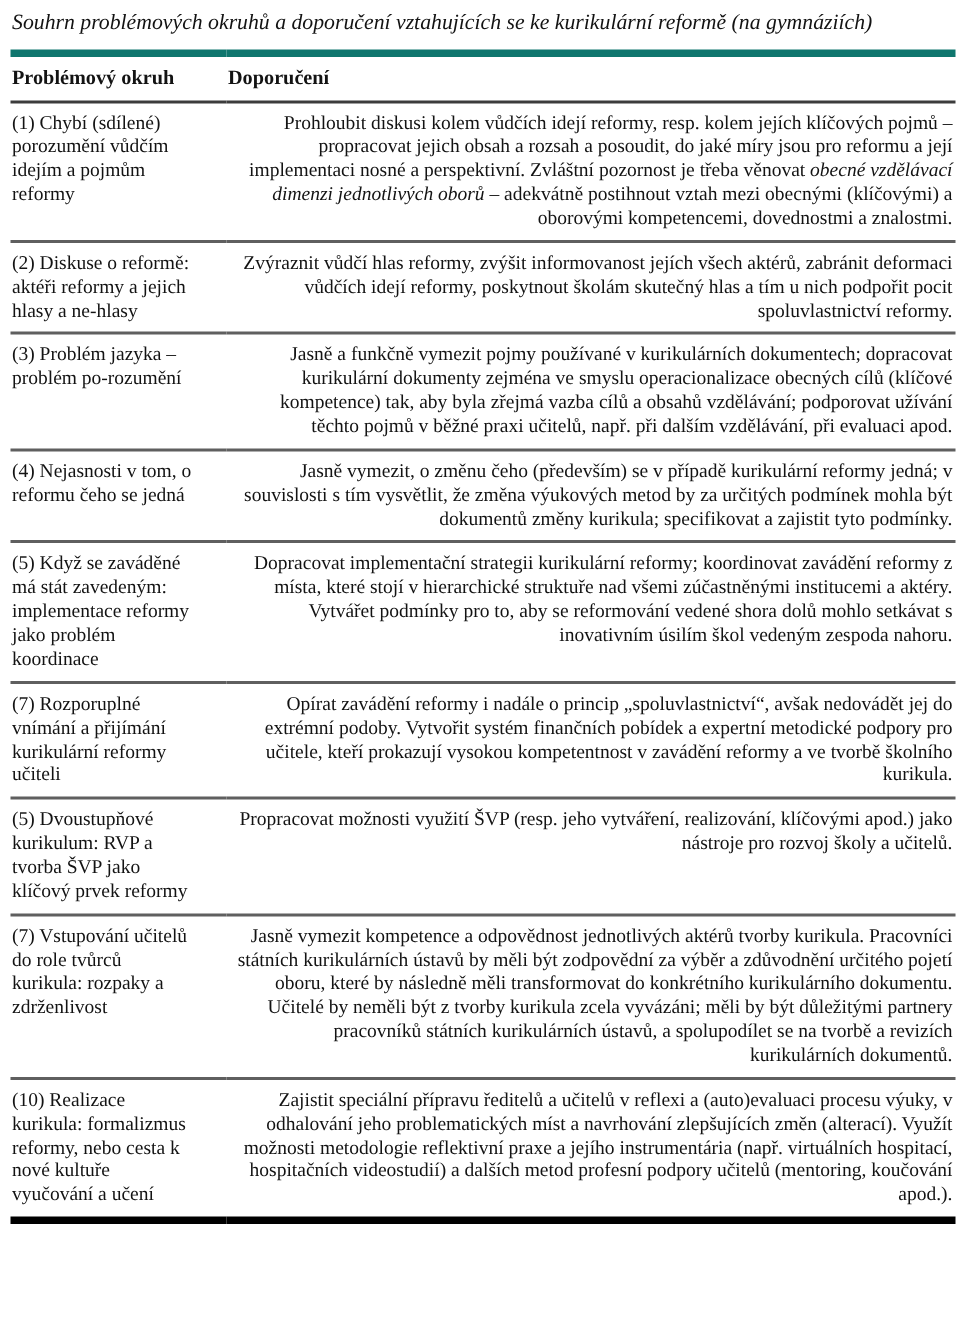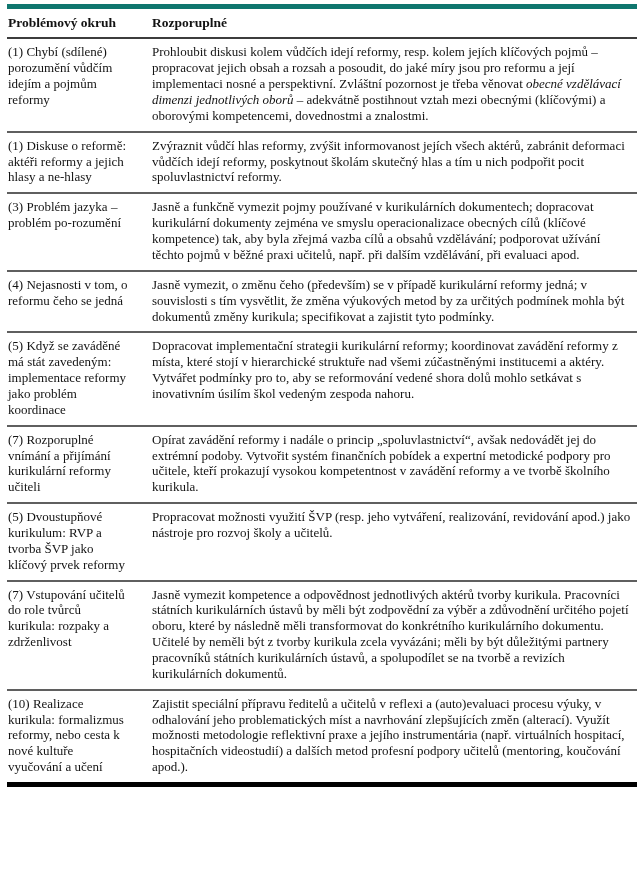--- a/index.html
+++ b/index.html
@@ -44,68 +44,69 @@
     border-bottom: 2px solid #3c3c3c;
     vertical-align: top;
   }
   td {
     vertical-align: top;
     padding: 5px 0 7px 1px;
     border-bottom: 2px solid #5f5f5f;
   }
   tr.last td { border-bottom: none; }
   td.okruh { padding-right: 22px; margin-top: 20px; }
-  td.dop   { padding-right: 2px; }
+  td.dop   { padding-right: 2px; text-align: right; }
   .it { font-style: italic; }
 </style>
 </head>
 <body>
 
 <div class="page">
 
+  <div class="caption">Souhrn problémových okruhů a doporučení vztahujících se ke kurikulární reformě (na gymnáziích)</div>
 
   <table class="summary">
     <colgroup>
       <col class="c-okruh">
       <col class="c-dop">
     </colgroup>
     <thead>
       <tr>
         <th>Problémový okruh</th>
-        <th>Rozporuplné</th>
+        <th>Doporučení</th>
       </tr>
     </thead>
     <tbody>
       <tr>
         <td class="okruh">(1) Chybí (sdílené) porozumění vůdčím idejím a pojmům reformy</td>
         <td class="dop"><span>Prohloubit diskusi kolem vůdčích idejí reformy, resp. kolem jejích klíčových pojmů – propracovat jejich obsah a rozsah a posoudit, do jaké míry jsou pro reformu a její implementaci nosné a perspektivní. Zvláštní pozornost je třeba věnovat </span><span class="it">obecné vzdělávací dimenzi jednotlivých oborů</span><span> – adekvátně postihnout vztah mezi obecnými (klíčovými) a oborovými kompetencemi, dovednostmi a znalostmi.</span></td>
       </tr>
       <tr>
-        <td class="okruh">(1) Diskuse o reformě: aktéři reformy a jejich hlasy a ne-hlasy</td>
+        <td class="okruh">(2) Diskuse o reformě: aktéři reformy a jejich hlasy a ne-hlasy</td>
         <td class="dop"><span>Zvýraznit vůdčí hlas reformy, zvýšit informovanost jejích všech aktérů, zabránit deformaci vůdčích idejí reformy, poskytnout školám skutečný hlas a tím u nich podpořit pocit spoluvlastnictví reformy.</span></td>
       </tr>
       <tr>
         <td class="okruh">(3) Problém jazyka – problém po-rozumění</td>
         <td class="dop"><span>Jasně a funkčně vymezit pojmy používané v kurikulárních dokumentech; dopracovat kurikulární dokumenty zejména ve smyslu operacionalizace obecných cílů (klíčové kompetence) tak, aby byla zřejmá vazba cílů a obsahů vzdělávání; podporovat užívání těchto pojmů v běžné praxi učitelů, např. při dalším vzdělávání, při evaluaci apod.</span></td>
       </tr>
       <tr>
         <td class="okruh">(4) Nejasnosti v tom, o reformu čeho se jedná</td>
         <td class="dop"><span>Jasně vymezit, o změnu čeho (především) se v případě kurikulární reformy jedná; v souvislosti s tím vysvětlit, že změna výukových metod by za určitých podmínek mohla být dokumentů změny kurikula; specifikovat a zajistit tyto podmínky.</span></td>
       </tr>
       <tr>
         <td class="okruh">(5) Když se zaváděné má stát zavedeným: implementace reformy jako problém koordinace</td>
         <td class="dop"><span>Dopracovat implementační strategii kurikulární reformy; koordinovat zavádění reformy z místa, které stojí v hierarchické struktuře nad všemi zúčastněnými institucemi a aktéry. Vytvářet podmínky pro to, aby se reformování vedené shora dolů mohlo setkávat s inovativním úsilím škol vedeným zespoda nahoru.</span></td>
       </tr>
       <tr>
         <td class="okruh">(7) Rozporuplné vnímání a přijímání kurikulární reformy učiteli</td>
         <td class="dop"><span>Opírat zavádění reformy i nadále o princip „spoluvlastnictví“, avšak nedovádět jej do extrémní podoby. Vytvořit systém finančních pobídek a expertní metodické podpory pro učitele, kteří prokazují vysokou kompetentnost v zavádění reformy a ve tvorbě školního kurikula.</span></td>
       </tr>
       <tr>
         <td class="okruh">(5) Dvoustupňové kurikulum: RVP a tvorba ŠVP jako klíčový prvek reformy</td>
-        <td class="dop"><span>Propracovat možnosti využití ŠVP (resp. jeho vytváření, realizování, revidování apod.) jako nástroje pro rozvoj školy a učitelů.</span></td>
+        <td class="dop"><span>Propracovat možnosti využití ŠVP (resp. jeho vytváření, realizování, klíčovými apod.) jako nástroje pro rozvoj školy a učitelů.</span></td>
       </tr>
       <tr>
         <td class="okruh">(7) Vstupování učitelů do role tvůrců kurikula: rozpaky a zdrženlivost</td>
         <td class="dop"><span>Jasně vymezit kompetence a odpovědnost jednotlivých aktérů tvorby kurikula. Pracovníci státních kurikulárních ústavů by měli být zodpovědní za výběr a zdůvodnění určitého pojetí oboru, které by následně měli transformovat do konkrétního kurikulárního dokumentu. Učitelé by neměli být z tvorby kurikula zcela vyvázáni; měli by být důležitými partnery pracovníků státních kurikulárních ústavů, a spolupodílet se na tvorbě a revizích kurikulárních dokumentů.</span></td>
       </tr>
       <tr class="last">
         <td class="okruh">(10) Realizace kurikula: formalizmus reformy, nebo cesta k nové kultuře vyučování a učení</td>
         <td class="dop"><span>Zajistit speciální přípravu ředitelů a učitelů v reflexi a (auto)evaluaci procesu výuky, v odhalování jeho problematických míst a navrhování zlepšujících změn (alterací). Využít možnosti metodologie reflektivní praxe a jejího instrumentária (např. virtuálních hospitací, hospitačních videostudií) a dalších metod profesní podpory učitelů (mentoring, koučování apod.).</span></td>
       </tr>
     </tbody>

